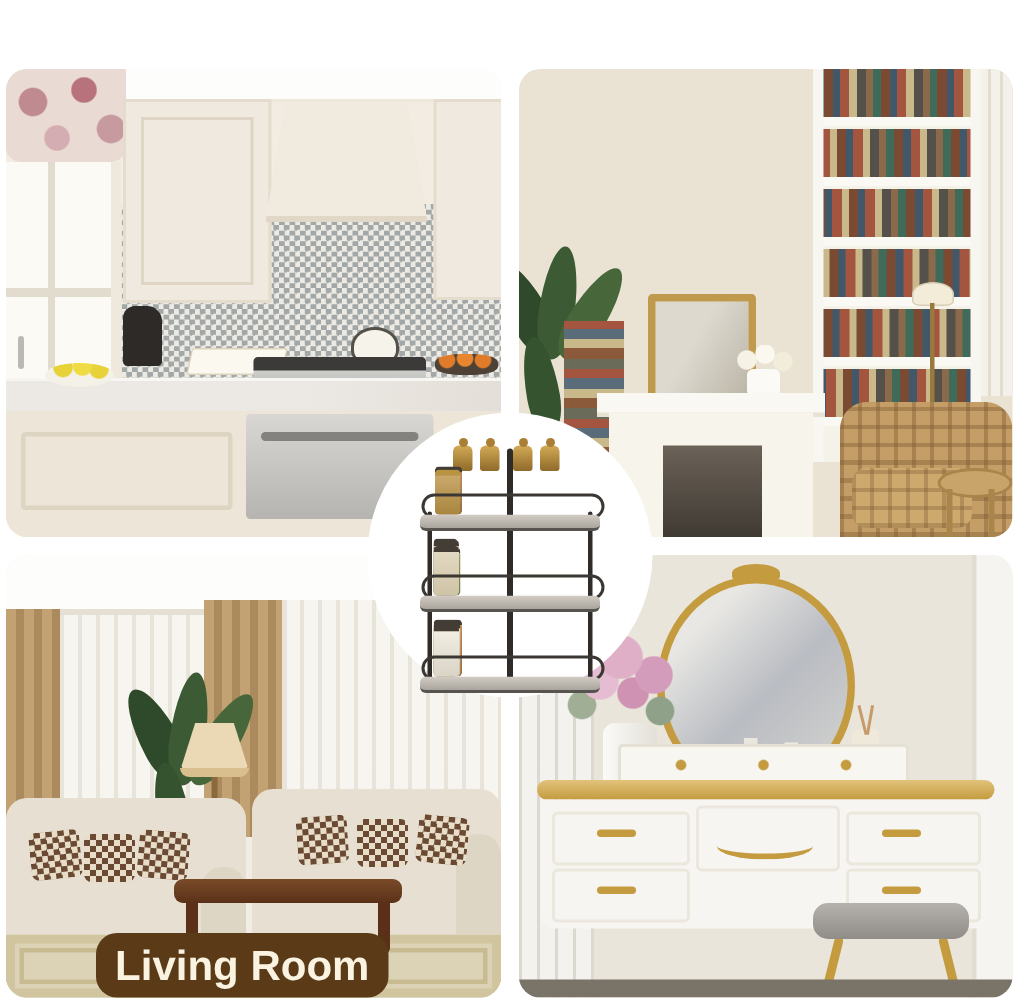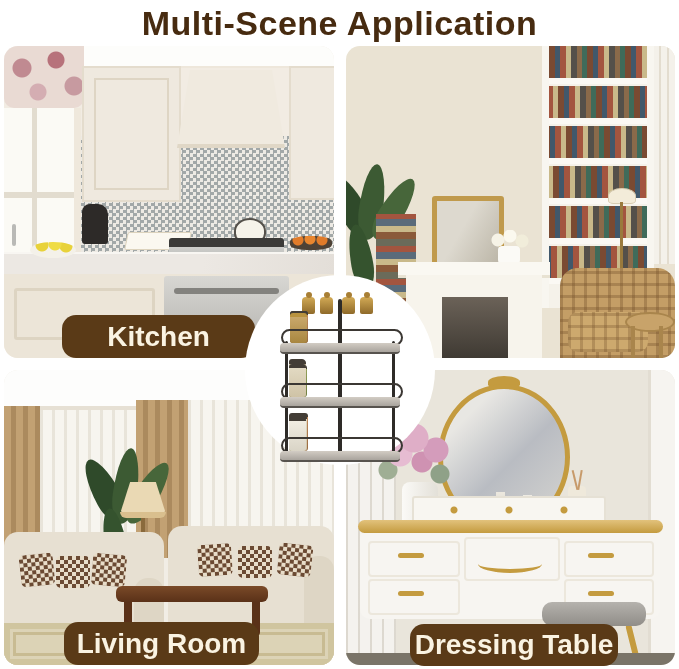--- a/index.html
+++ b/index.html
@@ -220,21 +220,20 @@
   .c-white{background:linear-gradient(#f1ede2,#d9d4c6);}
   .finial{top:2px;width:13px;height:17px;background:linear-gradient(#d2aa55,#8f6a2a);border-radius:4px 4px 2px 2px;}
   .finial::after{content:"";position:absolute;left:4px;top:-5px;width:6px;height:6px;border-radius:50%;background:#a87f35;}
   .finial.f1{left:22px;} .finial.f2{left:40px;} .finial.f3{left:62px;} .finial.f4{left:80px;}
 </style>
 </head>
 <body>
 
 <div class="canvas">
 
-  <div class="title">Multi-Scene Application</div>
 
   <div class="quad q-kitchen">
     <div class="k-ceiling"></div>
     <div class="k-backsplash"></div>
     <div class="k-valance"></div>
     <div class="k-window"></div>
     <div class="k-faucet"></div>
     <div class="k-cab-ul"></div>
     <div class="k-hood"></div>
     <div class="k-cab-ur"></div>
@@ -394,17 +393,15 @@
         <div class="jar c-copper" style="width:19px;height:34px;"></div>
         <div class="jar c-green gold-lid" style="width:16px;height:27px;"></div>
         <div class="jar c-cream" style="width:18px;height:32px;"></div>
         <div class="jar c-white" style="width:17px;height:30px;"></div>
       </div>
       <div class="rail r3"></div>
       <div class="shelf s3"></div>
     </div>
   </div>
 
-  <div class="scene-label lab-kitchen">Kitchen</div>
   <div class="scene-label lab-living">Living Room</div>
-  <div class="scene-label lab-dressing">Dressing Table</div>
 
 </div>
 
 </body></html>

